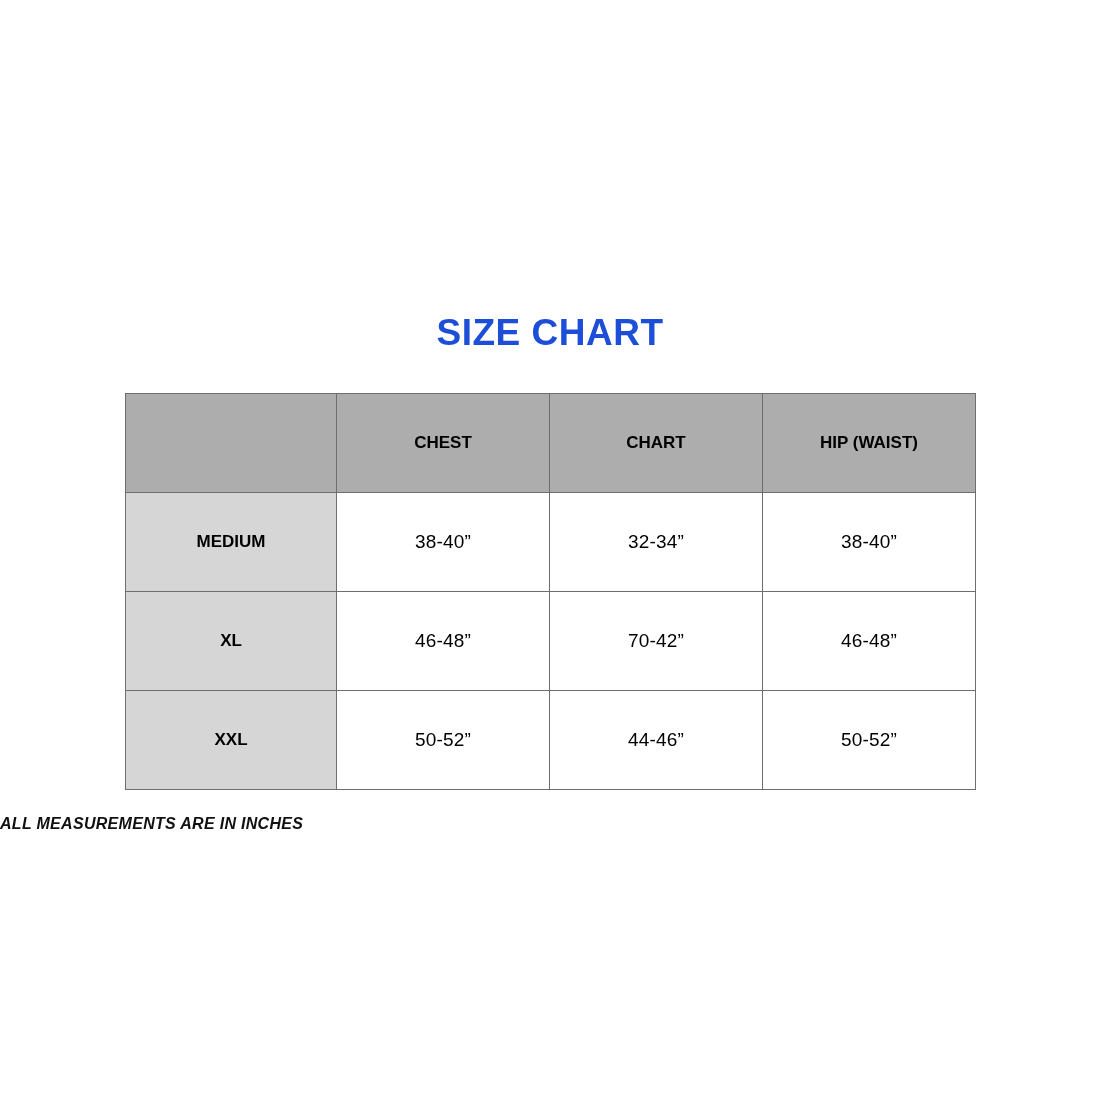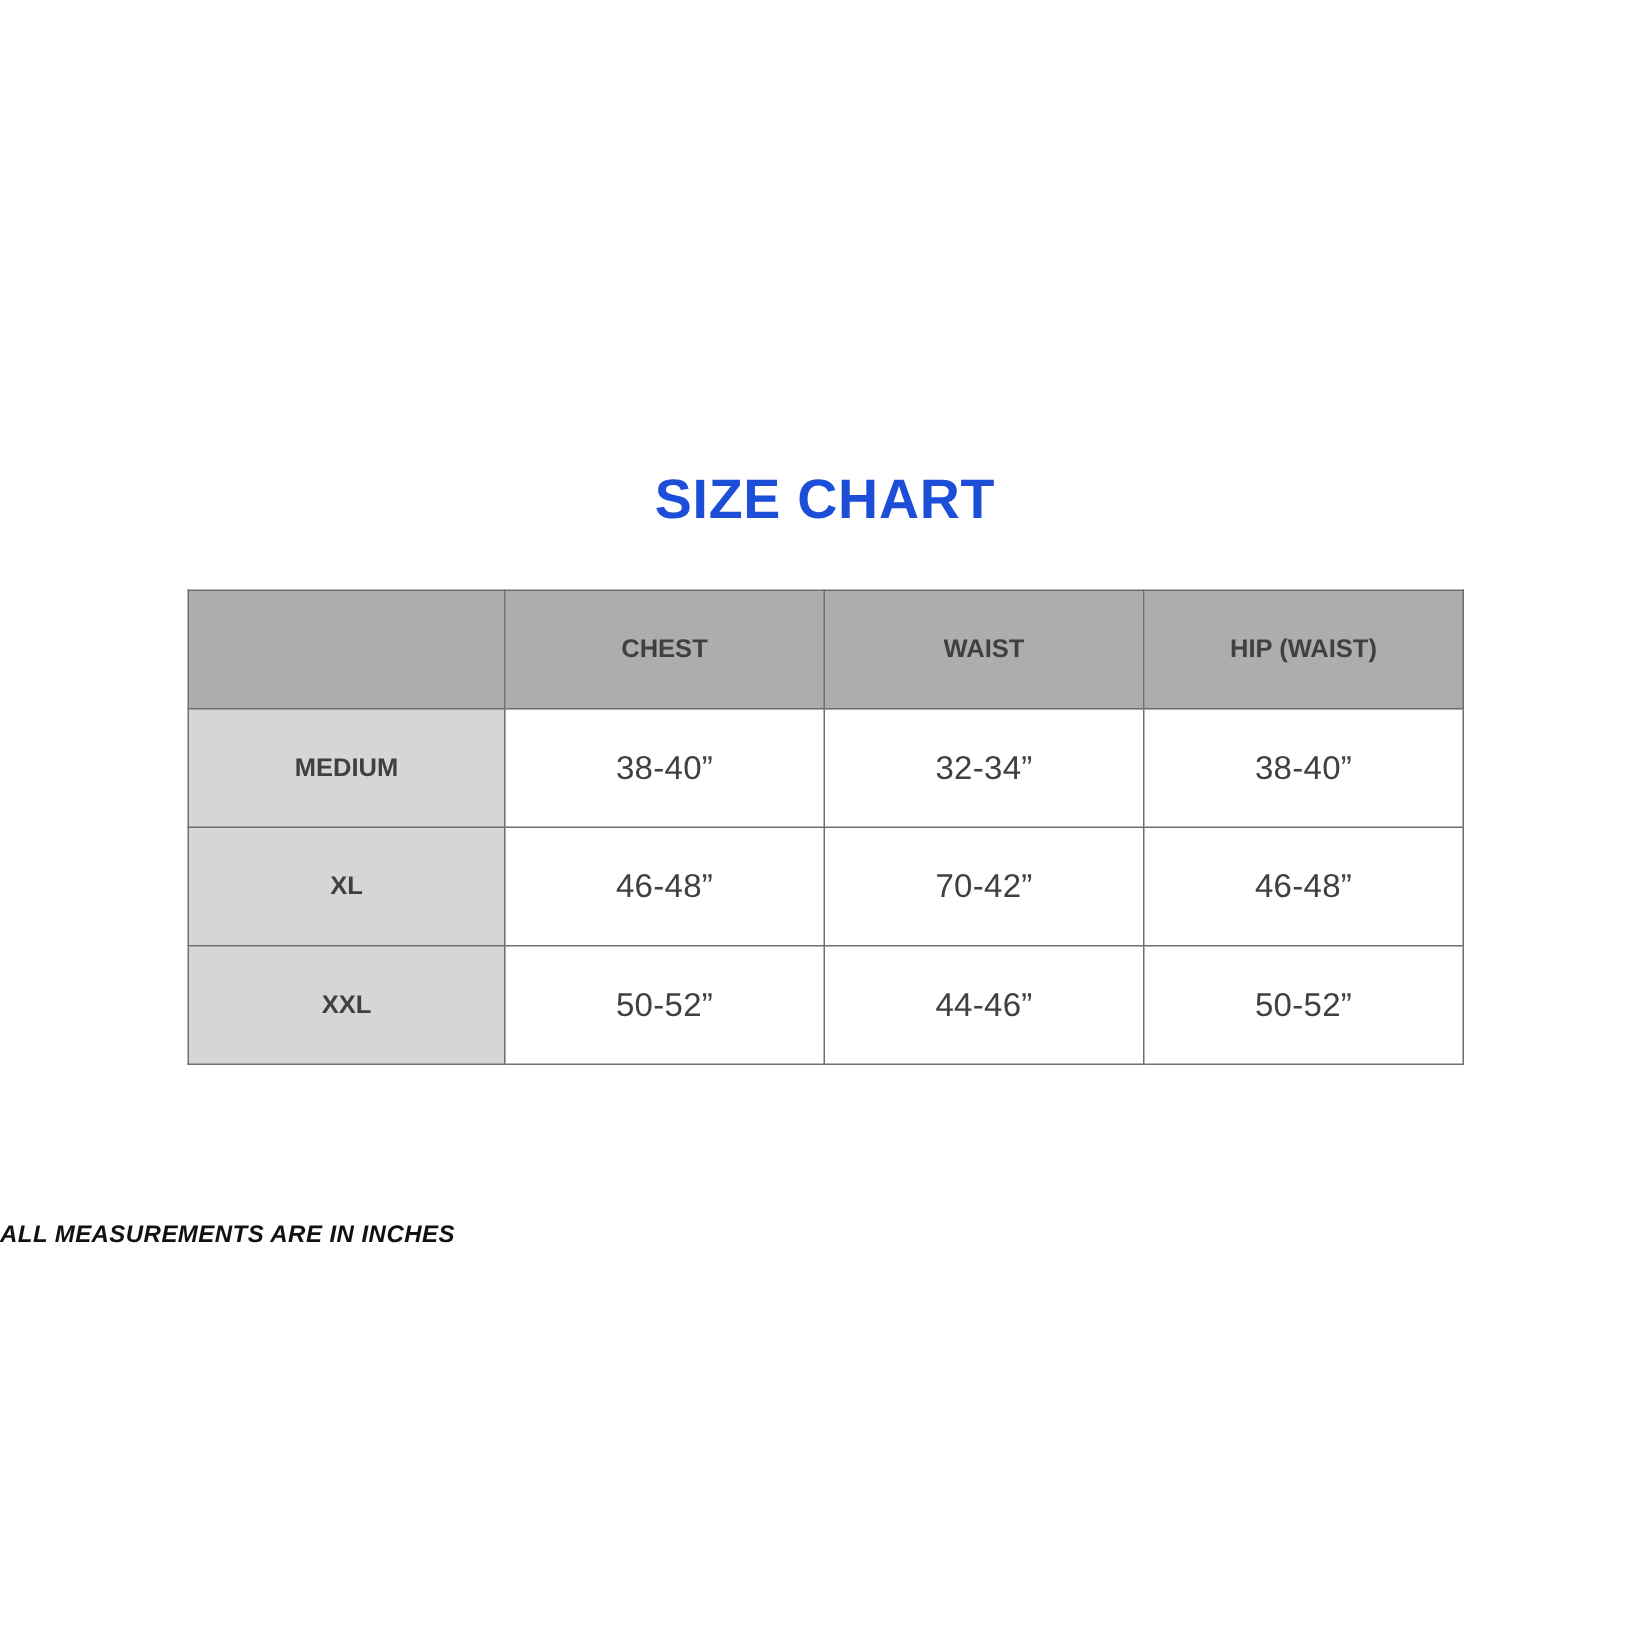--- a/index.html
+++ b/index.html
@@ -40,46 +40,46 @@
     width: 850px;
   }
   table.size-chart {
     border-collapse: collapse;
     width: 850px;
     table-layout: fixed;
   }
   table.size-chart td,
   table.size-chart th {
     border: 1px solid #6e6e6e;
-    padding: 0;
+    padding: 10px;
     height: 78px;
     text-align: center;
     vertical-align: middle;
     font-size: 17px;
     font-weight: bold;
-    color: #404040;
+    color: #000000;
   }
   table.size-chart col.c0 { width: 211px; }
   table.size-chart col.c1 { width: 213px; }
   table.size-chart col.c2 { width: 213px; }
   table.size-chart col.c3 { width: 213px; }
 
   thead th {
     background: #adadad;
   }
   thead th.corner {
     background: #adadad;
   }
   tbody td.rowhead {
     background: #d6d6d6;
   }
   tbody td.value {
     background: #ffffff;
     font-weight: normal;
-    font-size: 22px;
+    font-size: 19px;
     letter-spacing: 0.2px;
   }
   .footnote {
     position: absolute;
     left: 0;
     top: 815px;
     width: 1100px;
     font-size: 16px;
     font-weight: bold;
     font-style: italic;
@@ -99,21 +99,21 @@
       <colgroup>
         <col class="c0">
         <col class="c1">
         <col class="c2">
         <col class="c3">
       </colgroup>
       <thead>
         <tr>
           <th class="corner"></th>
           <th>CHEST</th>
-          <th>WAIST</th>
+          <th>CHART</th>
           <th>HIP (WAIST)</th>
         </tr>
       </thead>
       <tbody>
         <tr>
           <td class="rowhead">MEDIUM</td>
           <td class="value">38-40”</td>
           <td class="value">32-34”</td>
           <td class="value">38-40”</td>
         </tr>

